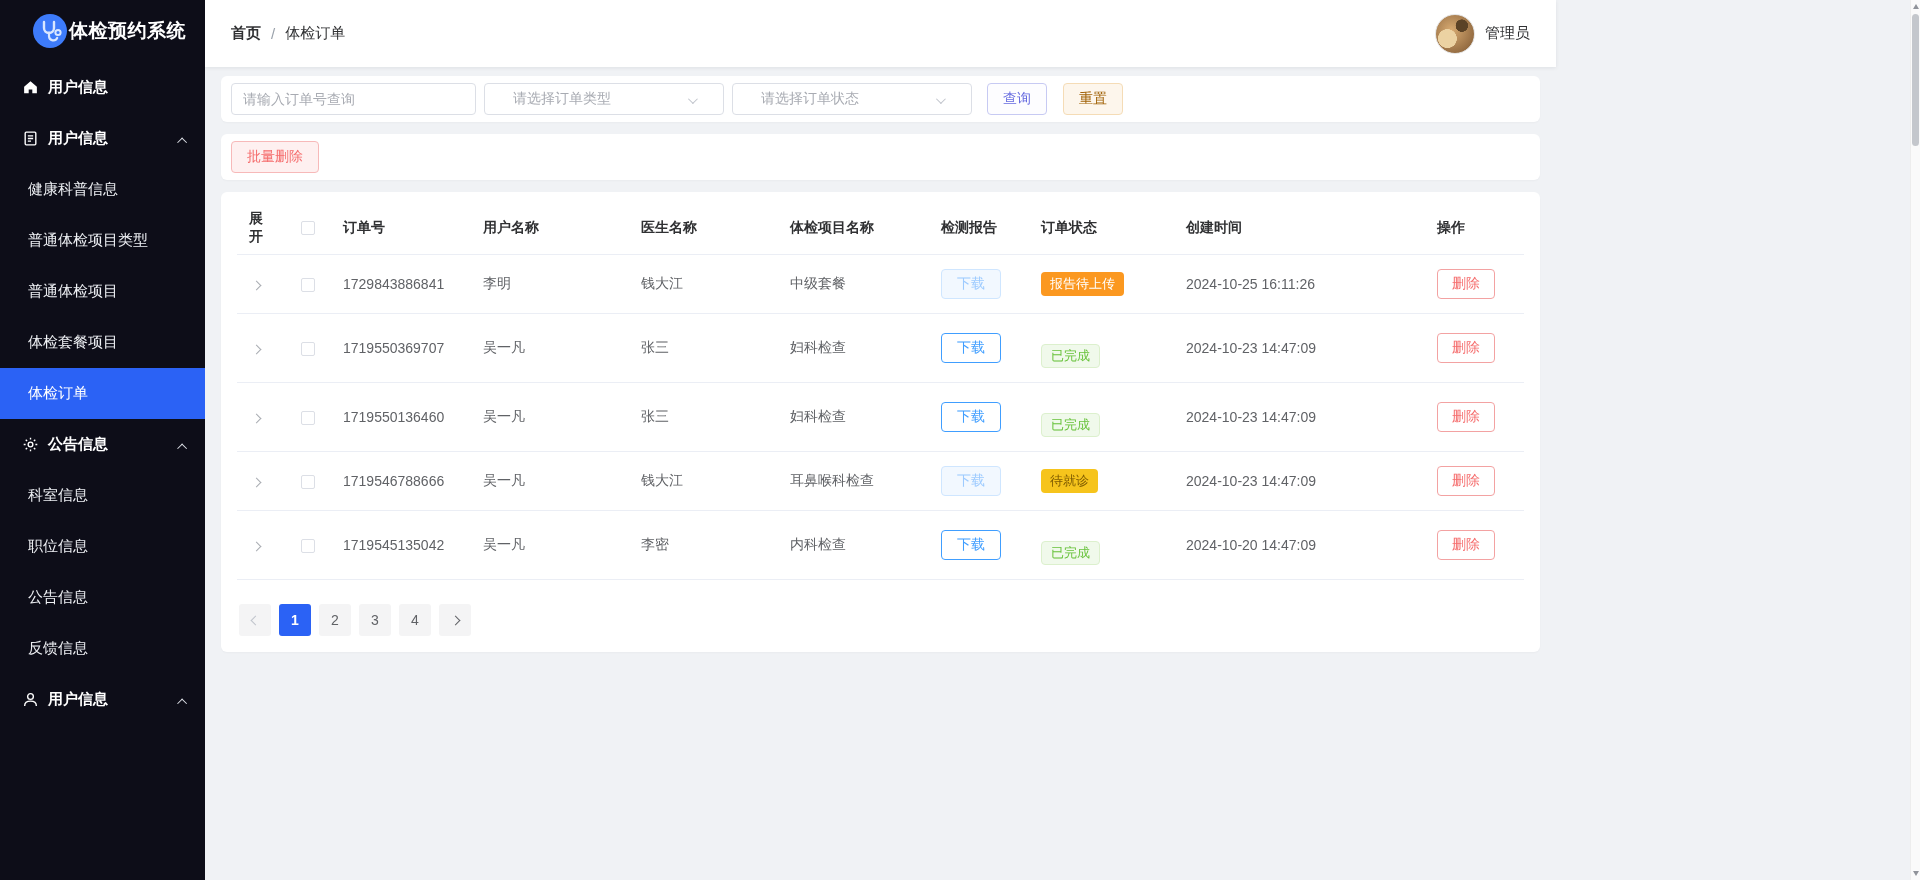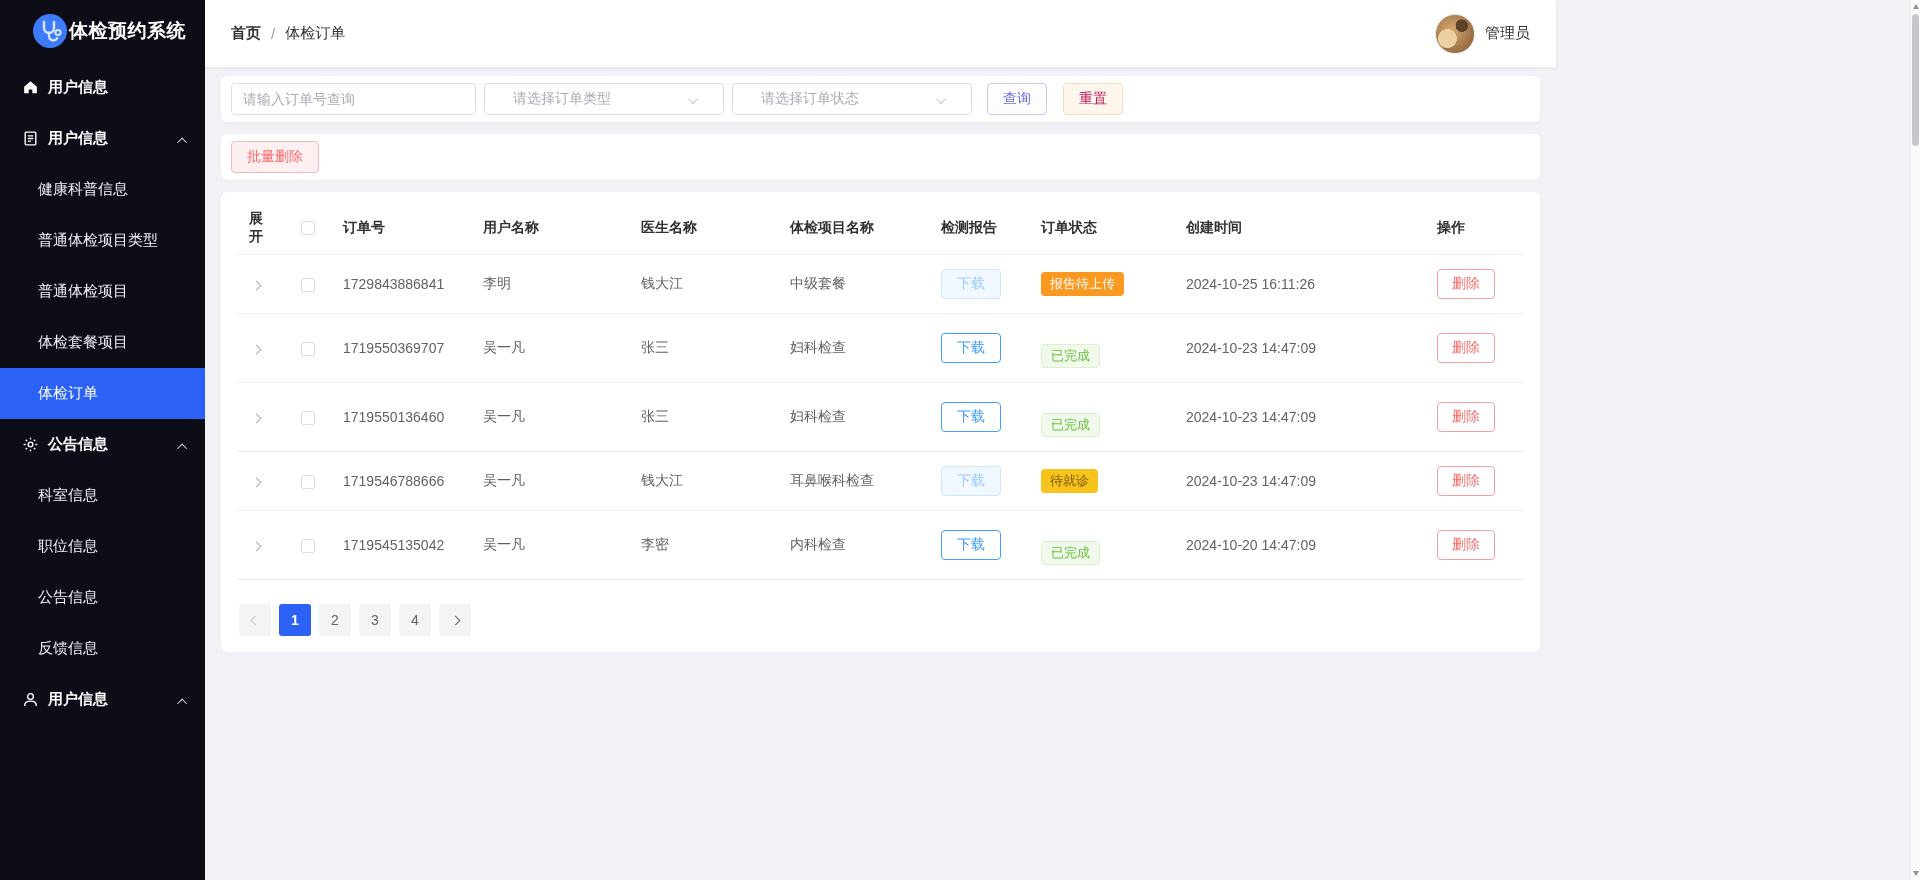--- a/index.html
+++ b/index.html
@@ -17,21 +17,21 @@
   .chev-right { transform: rotate(-45deg); }
   .chev-left  { transform: rotate(135deg); }
 
   
   .sidebar { position:absolute; left:0; top:0; width:205px; height:880px; background:#0d0d18; }
   .logo { height:62px; display:flex; align-items:center; padding:0 12px; gap:2px;margin-left:21px; }
   .logo-title { color:#fff; font-size:19px; font-weight:700; letter-spacing:.5px; white-space:nowrap; }
   .menu-item { position:relative; height:51px; display:flex; align-items:center; cursor:pointer; color:#fff; font-size:15px; }
   .menu-item.top { padding-left:22px; font-weight:600; }
   .menu-item.top .mi-icon { width:17px; height:17px; margin-right:9px; display:inline-flex; }
-  .menu-item.sub { padding-left:38px; font-weight:400; color:#eef0f4; }
+  .menu-item.sub { padding-left:28px; font-weight:400; color:#eef0f4; }
   .menu-item.active { background:#2b62f5; color:#fff; }
   .menu-chev { position:absolute; right:18px; top:50%; transform:translateY(-50%); color:#dfe2e8; }
 
   
   .topbar { position:absolute; left:205px; top:0; width:1351px; height:67px; background:#fff;
             display:flex; align-items:center; justify-content:space-between; padding:0 26px;
             box-shadow:0 1px 4px rgba(0,21,41,.08); }
   .breadcrumb { display:flex; align-items:center; font-size:15px; }
   .bc-home { font-weight:700; color:#303133; cursor:pointer; }
   .bc-sep  { margin:0 10px; color:#9aa1ab; }
@@ -57,21 +57,21 @@
   .input::placeholder { color:#a8abb2; }
   .select { width:240px; height:32px; border:1px solid #dcdfe6; border-radius:4px; background:#fff;
             display:flex; align-items:center; justify-content:space-between; padding:0 28px;
             margin-left:8px; cursor:pointer; }
   .select-placeholder { color:#a8abb2; font-size:14px; }
   .sel-caret { color:#c0c4cc; }
 
   .btn { height:32px; padding:0 15px; border-radius:4px; font-size:14px; cursor:pointer;
          font-family:inherit; border:1px solid transparent; background:#fff;text-align:right; }
   .btn-query { margin-left:15px; color:#666be0; border-color:#c7caf3; background:#fdfdff; }
-  .btn-reset { margin-left:16px; color:#be185d; border-color:#f5dcb6; background:#fdf6ec; }
+  .btn-reset { margin-left:16px; color:#a16207; border-color:#f5dcb6; background:#fdf6ec; }
   .btn-batch-delete { color:#f56c6c; border-color:#f7b9b9; background:#fef0f0; }
 
   table { width:100%; border-collapse:collapse; table-layout:fixed; }
   th { text-align:left; font-size:14px; font-weight:700; color:#303133;
        padding:9px 12px; line-height:18px; border-bottom:1px solid #ebeef5; vertical-align:middle; }
   th.col-expand { line-height:18px; }
   td { font-size:14px; color:#606266; padding:14px 12px; height:49px; border-bottom:1px solid #ebeef5; vertical-align:middle; }
   .cell-check, .col-check { text-align:center; }
   .checkbox { display:inline-block; width:14px; height:14px; border:1px solid #dcdfe6; border-radius:2px;
               background:#fff; vertical-align:middle; cursor:pointer; }

